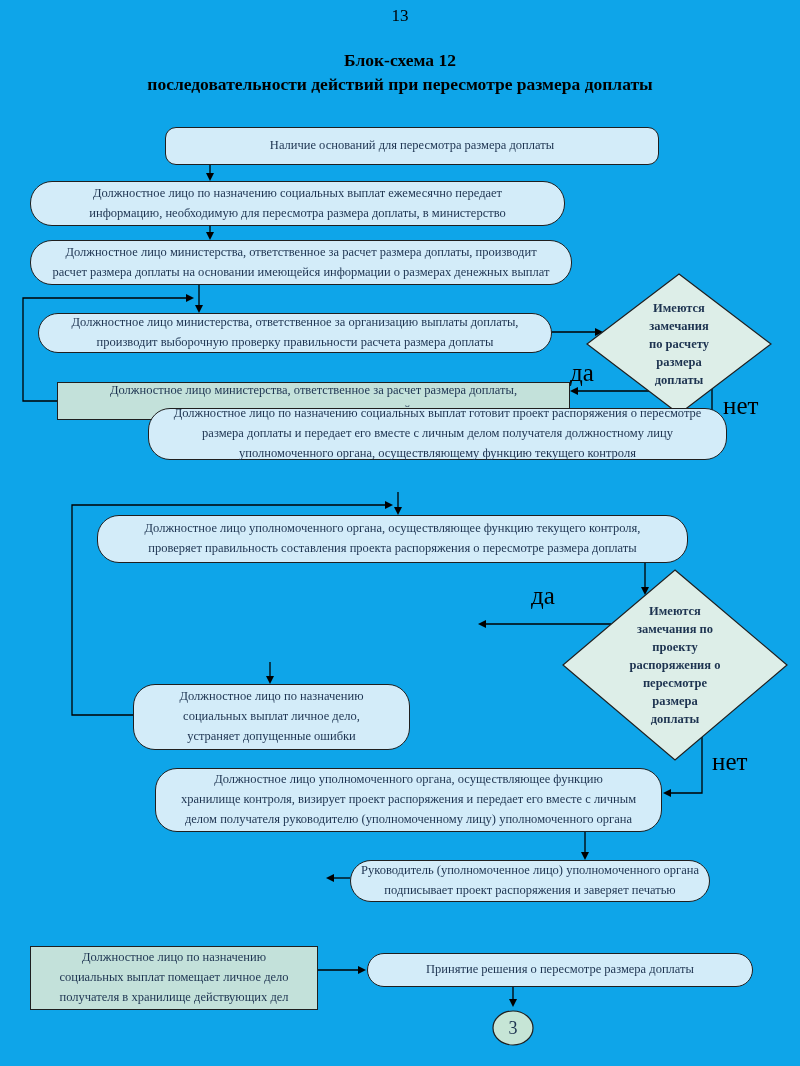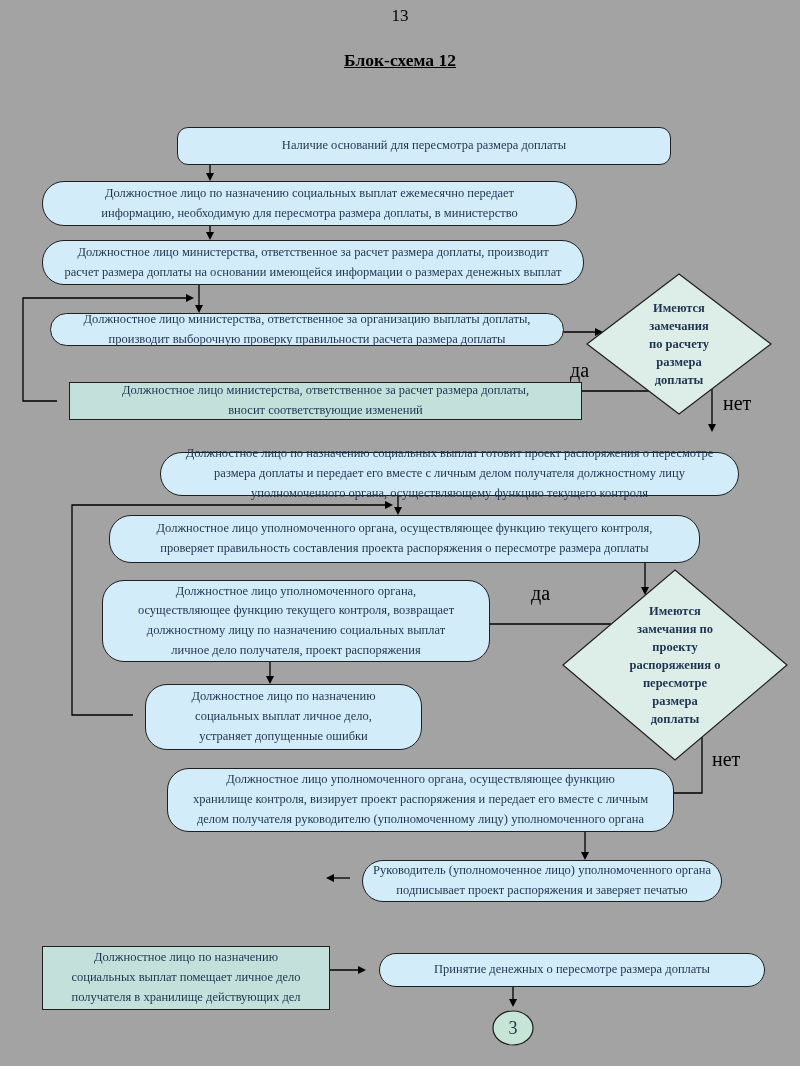--- a/index.html
+++ b/index.html
@@ -6,50 +6,50 @@
     --box-blue:#d3ecf9;
     --box-green:#c3e1da;
     --diamond-fill:#ddeee8;
     --circle-fill:#c6e5d6;
     --border:#1f1f1f;
     --line:#000000;
     --text:#1d3350;
   }
   html,body{margin:0;padding:0;background:#ffffff;}
   .canvas{
-    position:relative;width:800px;height:1066px;background:#a3a3a3;
+    position:relative;width:800px;height:1066px;background:#0ea5e9;
     font-family:"Liberation Serif","DejaVu Serif",serif;
     overflow:hidden;
   }
   .page-number{
     position:absolute;left:0;top:6px;width:800px;text-align:center;
     font-size:17px;color:#000;
   }
   .title-line{
     position:absolute;left:0;width:800px;text-align:center;
-    font-size:17.5px;font-weight:bold;color:#000;text-decoration:underline;
+    font-size:17.5px;font-weight:bold;color:#000;
   }
   .node{
     position:absolute;box-sizing:border-box;
     border:1.3px solid var(--border);
     display:flex;align-items:center;justify-content:center;
     text-align:center;color:var(--text);
     font-size:12.5px;line-height:1.58;
-    white-space:pre-line;padding:1px 4px;margin-left:12px;
+    white-space:pre-line;padding:1px 4px;
   }
   .blue{background:var(--box-blue);border-radius:22px;}
   .green{background:var(--box-green);}
   .rounded{border-radius:11px;}
   .diamond-text{
     position:absolute;display:flex;align-items:center;justify-content:center;
     text-align:center;color:var(--text);font-size:12.5px;line-height:1.45;
     white-space:pre-line;pointer-events:none;font-weight:bold;
   }
   .flow-label{
-    position:absolute;color:#000;font-size:20px;line-height:1;
+    position:absolute;color:#000;font-size:25px;line-height:1;
   }
   .circle-text{
     position:absolute;display:flex;align-items:center;justify-content:center;
     color:var(--text);font-size:18px;
   }
   svg.overlay{position:absolute;left:0;top:0;}
   .cline{stroke:var(--line);stroke-width:1.3;fill:none;}
   .ahead{fill:var(--line);stroke:none;}
   .dshape{fill:var(--diamond-fill);stroke:var(--border);stroke-width:1.2;}
   .cshape{fill:var(--circle-fill);stroke:var(--border);stroke-width:1.2;}
@@ -113,55 +113,52 @@
     <polygon class="ahead" points="509,999 517,999 513,1007"></polygon>
 
     <polygon class="dshape" points="679,274 771,344 679,414 587,344"></polygon>
     <polygon class="dshape" points="675,570 787,665 675,760 563,665"></polygon>
 
     <ellipse class="cshape" cx="513" cy="1028" rx="20" ry="17"></ellipse>
   </svg>
 
   <div class="page-number">13</div>
   <div class="title-line" style="top:50px">Блок-схема 12</div>
+  <div class="title-line" style="top:74px">последовательности действий при пересмотре размера доплаты</div>
 
   <div class="node blue rounded" style="left:165px;top:127px;width:494px;height:38px">Наличие оснований для пересмотра размера доплаты</div>
 
   <div class="node blue" style="left:30px;top:181px;width:535px;height:45px">Должностное лицо по назначению социальных выплат ежемесячно передает
 информацию, необходимую для пересмотра размера доплаты, в министерство</div>
 
   <div class="node blue" style="left:30px;top:240px;width:542px;height:45px">Должностное лицо министерства, ответственное за расчет размера доплаты, производит
 расчет размера доплаты на основании имеющейся информации о размерах денежных выплат</div>
 
-  <div class="node blue" style="left:38px;top:313px;width:514px;height:33px">Должностное лицо министерства, ответственное за организацию выплаты доплаты,
+  <div class="node blue" style="left:38px;top:313px;width:514px;height:40px">Должностное лицо министерства, ответственное за организацию выплаты доплаты,
 производит выборочную проверку правильности расчета размера доплаты</div>
 
   <div class="node green" style="left:57px;top:382px;width:513px;height:38px">Должностное лицо министерства, ответственное за расчет размера доплаты,
 вносит соответствующие изменений</div>
 
   <div class="diamond-text" style="left:599px;top:286px;width:160px;height:116px">Имеются
 замечания
 по расчету
 размера
 доплаты</div>
 
   <div class="flow-label" style="left:570px;top:360px">да</div>
   <div class="flow-label" style="left:723px;top:393px">нет</div>
 
-  <div class="node blue" style="left:148px;top:452px;width:579px;height:44px">Должностное лицо по назначению социальных выплат готовит проект распоряжения о пересмотре
+  <div class="node blue" style="left:148px;top:408px;width:579px;height:52px">Должностное лицо по назначению социальных выплат готовит проект распоряжения о пересмотре
 размера доплаты и передает его вместе с личным делом получателя должностному лицу
 уполномоченного органа, осуществляющему функцию текущего контроля</div>
 
   <div class="node blue" style="left:97px;top:515px;width:591px;height:48px">Должностное лицо уполномоченного органа, осуществляющее функцию текущего контроля,
 проверяет правильность составления проекта распоряжения о пересмотре размера доплаты</div>
 
-  <div class="node blue" style="left:90px;top:580px;width:388px;height:82px">Должностное лицо уполномоченного органа,
-осуществляющее функцию текущего контроля, возвращает
-должностному лицу по назначению социальных выплат
-личное дело получателя, проект распоряжения</div>
 
   <div class="diamond-text" style="left:610px;top:582px;width:130px;height:166px">Имеются
 замечания по
 проекту
 распоряжения о
 пересмотре
 размера
 доплаты</div>
 
   <div class="flow-label" style="left:531px;top:583px">да</div>
@@ -176,17 +173,17 @@
 делом получателя руководителю (уполномоченному лицу) уполномоченного органа</div>
 
 
   <div class="node blue" style="left:350px;top:860px;width:360px;height:42px">Руководитель (уполномоченное лицо) уполномоченного органа
 подписывает проект распоряжения и заверяет печатью</div>
 
   <div class="node green" style="left:30px;top:946px;width:288px;height:64px">Должностное лицо по назначению
 социальных выплат помещает личное дело
 получателя в хранилище действующих дел</div>
 
-  <div class="node blue" style="left:367px;top:953px;width:386px;height:34px">Принятие денежных о пересмотре размера доплаты</div>
+  <div class="node blue" style="left:367px;top:953px;width:386px;height:34px">Принятие решения о пересмотре размера доплаты</div>
 
   <div class="circle-text" style="left:493px;top:1011px;width:40px;height:34px">3</div>
 
 </div>
 
 </body></html>

